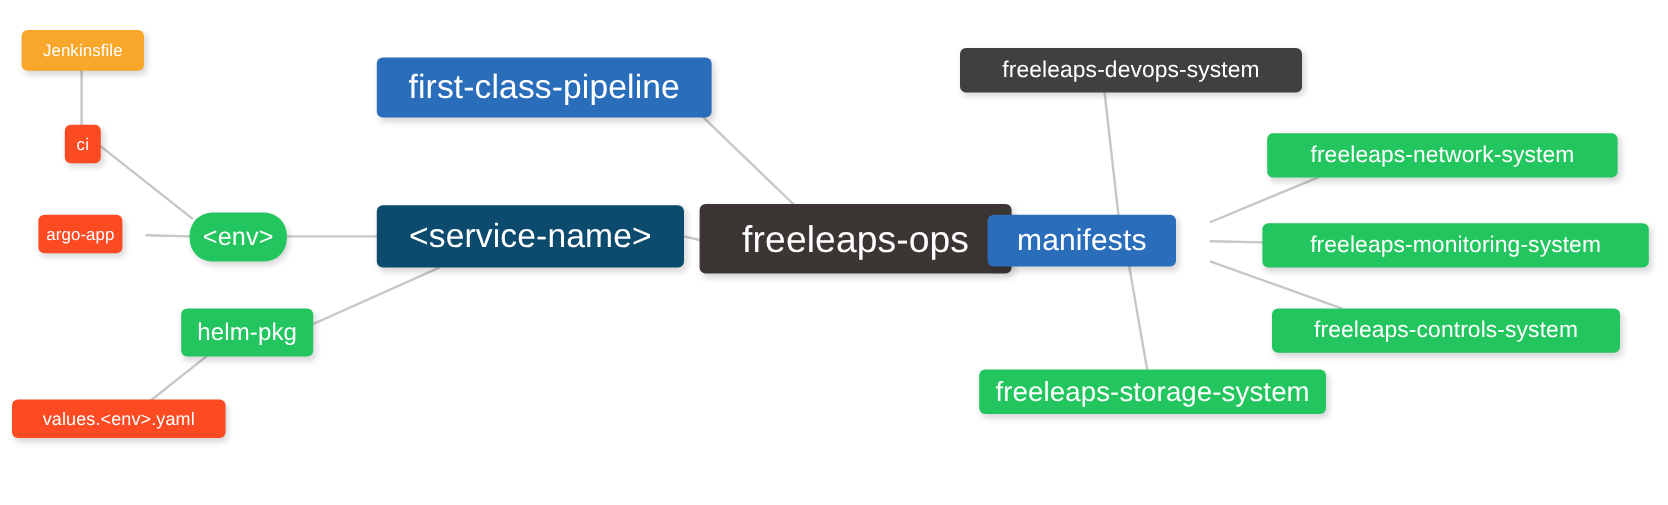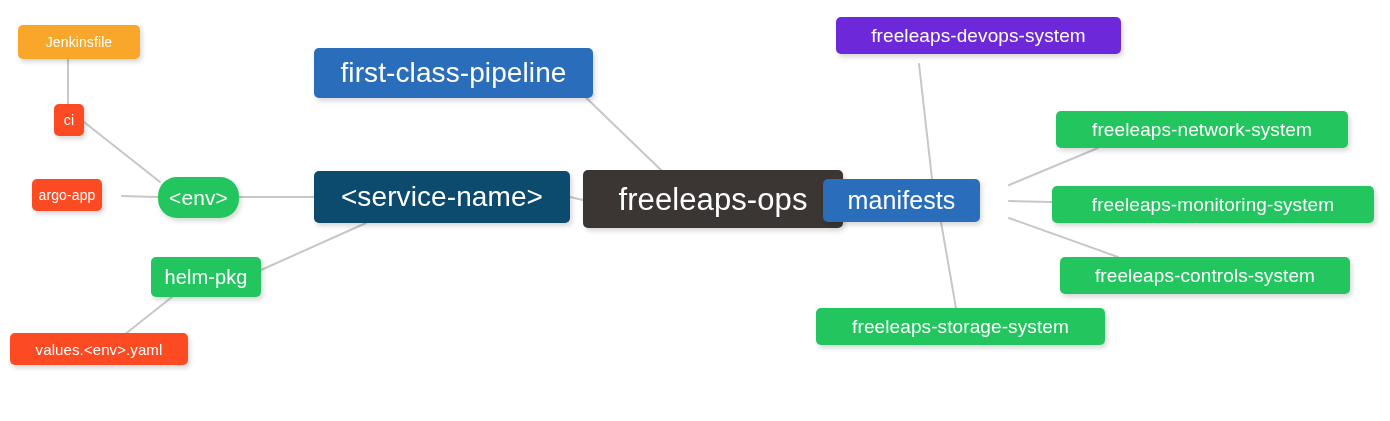--- a/index.html
+++ b/index.html
@@ -61,21 +61,21 @@
       <line x1="576" y1="88" x2="661" y2="170" stroke="#c7c7c7" stroke-width="2" stroke-linecap="round"></line>
       <line x1="570" y1="197" x2="583" y2="200" stroke="#c7c7c7" stroke-width="2" stroke-linecap="round"></line>
       <line x1="843" y1="201" x2="852" y2="201" stroke="#c7c7c7" stroke-width="2" stroke-linecap="round"></line>
       <line x1="932" y1="179" x2="919" y2="64" stroke="#c7c7c7" stroke-width="2" stroke-linecap="round"></line>
       <line x1="1009" y1="185" x2="1098" y2="148" stroke="#c7c7c7" stroke-width="2" stroke-linecap="round"></line>
       <line x1="1009" y1="201" x2="1052" y2="202" stroke="#c7c7c7" stroke-width="2" stroke-linecap="round"></line>
       <line x1="1009" y1="218" x2="1118" y2="257" stroke="#c7c7c7" stroke-width="2" stroke-linecap="round"></line>
       <line x1="941" y1="222" x2="956" y2="308" stroke="#c7c7c7" stroke-width="2" stroke-linecap="round"></line>
     </svg>
   <div id="nodes">
-      <div class="node" style="left: 18px; top: 25px; width: 122px; height: 34px; background: rgb(249, 167, 43); font-size: 14px;">
+      <div class="node" style="left: 18px; top: 25px; width: 102px; height: 34px; background: rgb(249, 167, 43); font-size: 14px;">
         <span class="lbl">Jenkinsfile</span>
       </div>
       <div class="node" style="left: 54px; top: 104px; width: 30px; height: 32px; background: rgb(252, 74, 35); font-size: 14px;">
         <span class="lbl">ci</span>
       </div>
       <div class="node" style="left: 32px; top: 179px; width: 70px; height: 32px; background: rgb(252, 74, 35); font-size: 14px;">
         <span class="lbl">argo-app</span>
       </div>
       <div class="node" style="left: 158px; top: 177px; width: 81px; height: 41px; background: rgb(34, 197, 94); font-size: 21px; border-radius: 19px;">
         <span class="lbl">&lt;env&gt;</span>
@@ -91,29 +91,29 @@
       </div>
       <div class="node" style="left: 314px; top: 171px; width: 256px; height: 52px; background: #0c4a6e; font-size: 28px;">
         <span class="lbl">&lt;service-name&gt;</span>
       </div>
       <div class="node" style="left: 583px; top: 170px; width: 260px; height: 58px; background: rgb(59, 54, 51); font-size: 31px;">
         <span class="lbl">freeleaps-ops</span>
       </div>
       <div class="node" style="left: 823px; top: 179px; width: 157px; height: 43px; background: rgb(42, 110, 187); font-size: 25px;">
         <span class="lbl">manifests</span>
       </div>
-      <div class="node" style="left: 800px; top: 17px; width: 285px; height: 37px; background: #6d28d9; font-size: 19px; margin-left: 36px;">
+      <div class="node" style="left: 800px; top: 40px; width: 285px; height: 37px; background: #404040; font-size: 19px;">
         <span class="lbl">freeleaps-devops-system</span>
       </div>
       <div class="node" style="left: 1056px; top: 111px; width: 292px; height: 37px; background: rgb(34, 197, 94); font-size: 19px;">
         <span class="lbl">freeleaps-network-system</span>
       </div>
       <div class="node" style="left: 1052px; top: 186px; width: 322px; height: 37px; background: rgb(34, 197, 94); font-size: 19px;">
         <span class="lbl">freeleaps-monitoring-system</span>
       </div>
       <div class="node" style="left: 1060px; top: 257px; width: 290px; height: 37px; background: rgb(34, 197, 94); font-size: 19px;">
         <span class="lbl">freeleaps-controls-system</span>
       </div>
-      <div class="node" style="left: 816px; top: 308px; width: 289px; height: 37px; background: rgb(34, 197, 94); font-size: 19px; align-items: center;">
+      <div class="node" style="left: 816px; top: 308px; width: 289px; height: 37px; background: rgb(34, 197, 94); font-size: 23px; align-items: center;">
         <span class="lbl">freeleaps-storage-system</span>
       </div>
     </div>
 </div>
 
 </body></html>

